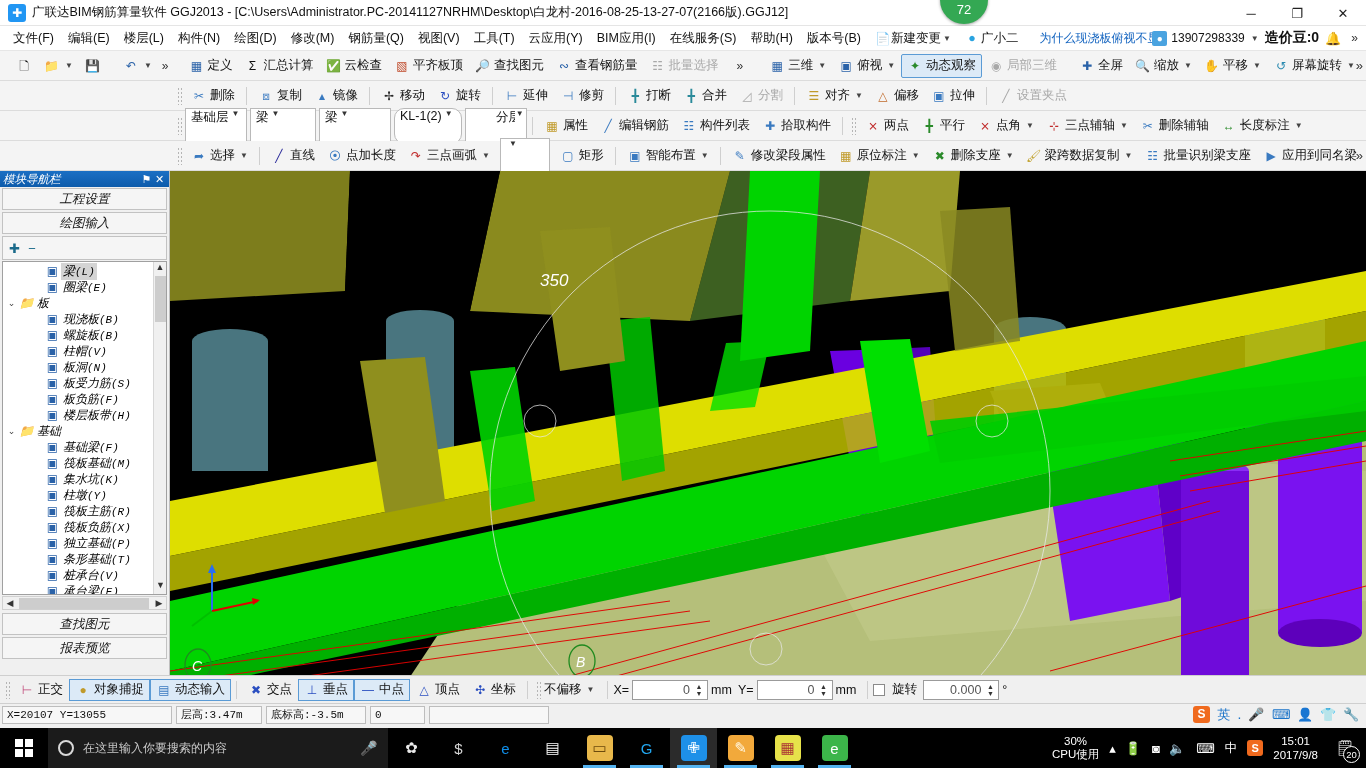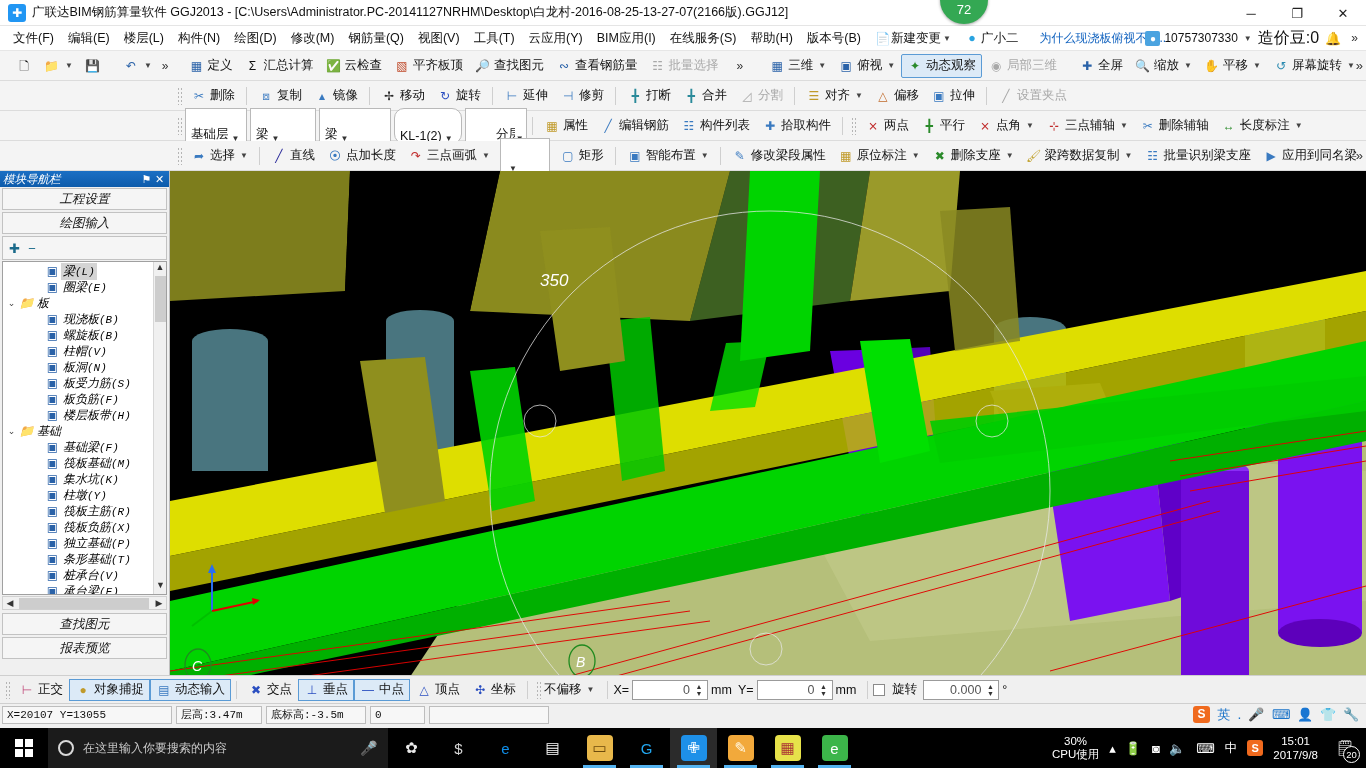--- a/index.html
+++ b/index.html
@@ -67,21 +67,21 @@
     background-image:radial-gradient(#b5b5b5 1px, transparent 1px);
     background-size:3px 4px; }
   .ic { display:inline-block; width:16px; height:16px; line-height:16px;
         text-align:center; font-size:12px; flex:0 0 auto; }
   .caret { font-size:8px; color:#444; margin-left:2px; }
   .tb-ovf { position:absolute; right:3px; font-size:13px; color:#333; }
 
   
   .combo {
     height:36px; border:1px solid #b9b9b9; background:#fff; display:inline-flex;
-    align-items:flex-end; font-size:12.5px; color:#111; padding:0 2px 0 5px;
+    align-items:flex-start; font-size:12.5px; color:#111; padding:0 2px 0 5px;
   }
   .combo .cv { overflow:hidden; white-space:nowrap; }
   .combo .cb { width:14px; text-align:center; font-size:8px; color:#333; }
 
   
   .main { display:flex; height:504px;font-style:italic; }
 
   
   .sidebar { width:170px; background:#f0f0f0; display:flex; flex-direction:column;
              border-right:1px solid #bfbfbf; }
@@ -217,24 +217,24 @@
       <span class="caret">▼</span>
     </div>
     <div class="menu-item" style="display:flex;align-items:center;">
       <span class="mi-icon" style="color:#29a3e0;">●</span>
       <span>广小二</span>
     </div>
     <a class="mb-link">为什么现浇板俯视不显..</a>
     <div class="mb-right">
       <div class="mb-user">
         <span class="mb-avatar">●</span>
-        <span>10757307330</span>
-        <span class="caret">▼</span>
-      </div>
-      <div class="lbl-sm" style="font-size:16px;">造价豆:0</div>
+        <span>13907298339</span>
+        <span class="caret">▼</span>
+      </div>
+      <div class="lbl-sm" style="font-size:14px;font-weight:bold;">造价豆:0</div>
       <div style="color:#3b9edd;font-size:13px;">🔔</div>
       <div class="ovf">»</div>
     </div>
   </div>
 
   <div class="toolbar">
     <div class="grip"></div>
     <div class="tbtn">
         <span class="ic">🗋</span>
       </div>

